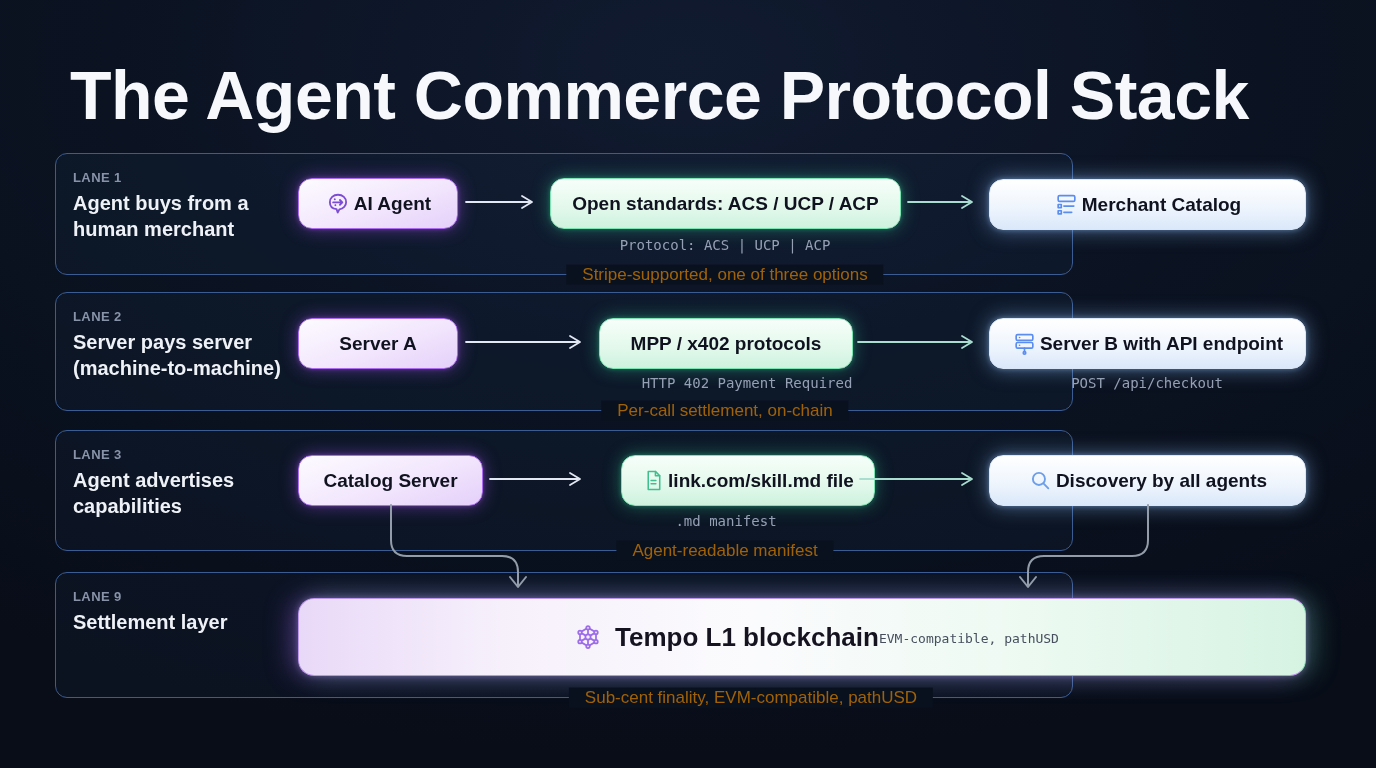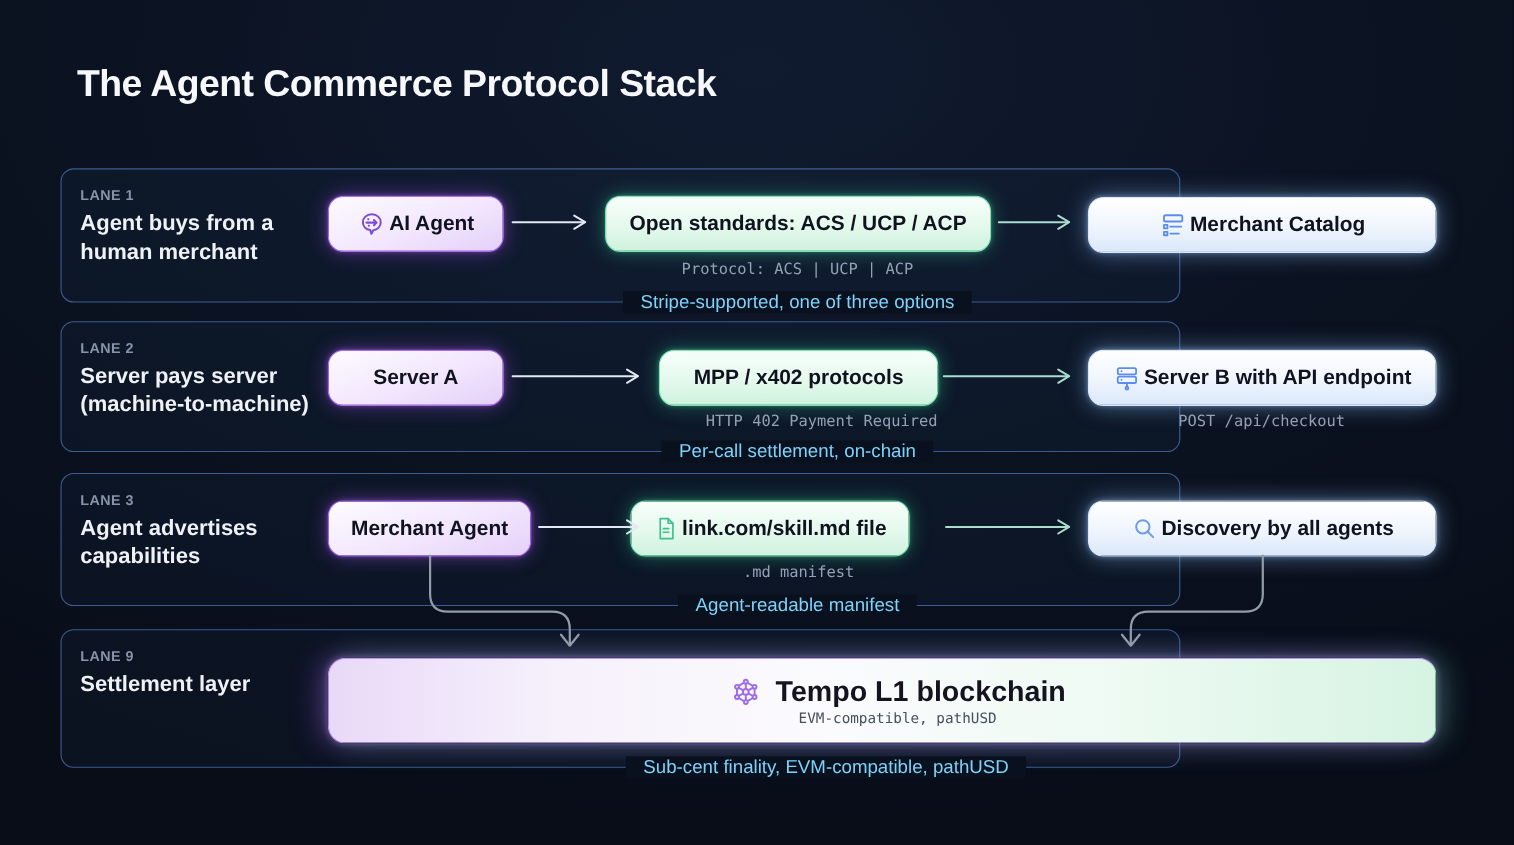--- a/index.html
+++ b/index.html
@@ -1,19 +1,19 @@
 <!DOCTYPE html>
 <html><head>
 <meta charset="utf-8">
 <style>
   html,body{margin:0;padding:0;background:#080d18;}
   body{font-family:"Liberation Sans", sans-serif;}
   #stage{position:relative;width:1376px;height:768px;overflow:hidden;
          background:radial-gradient(ellipse 1200px 700px at 50% 8%, #111b30 0%, #0b1322 48%, #080d18 100%);}
-  h1.title{position:absolute;left:70px;top:58px;margin:0;font-size:34px;line-height:1.1;
+  h1.title{position:absolute;left:70px;top:58px;margin:0;font-size:68px;line-height:1.1;
            font-weight:700;letter-spacing:-0.5px;color:#f6f8fb;}
   .lane{position:absolute;left:55px;width:1018px;border:1.3px solid #3b5c93;border-radius:12px;
         background:rgba(44,66,104,0.10);box-sizing:border-box;}
   .lane1{top:153px;height:122px}
   .lane2{top:292px;height:119px}
   .lane3{top:430px;height:121px}
   .lane4{top:572px;height:126px}
   .lane-info{position:absolute;left:17px;top:16px;}
   .lane-label{font-size:13px;font-weight:600;letter-spacing:.4px;color:#8893a9;}
   .lane-heading{margin-top:5px;font-size:20px;font-weight:600;line-height:26px;color:#eef1f6;max-width:228px;}
@@ -29,39 +29,39 @@
   .node.blue{background:linear-gradient(180deg,#ffffff 0%,#eff5fd 55%,#dae8fa 100%);
         border:1.6px solid #d9e6f8;
         box-shadow:0 0 20px rgba(147,197,253,.5),0 0 5px rgba(147,197,253,.4);}
   .lane1 .n1{left:242px;top:24px;width:160px}
   .lane1 .n2{left:494px;top:24px;width:351px}
   .lane1 .n3{left:933px;top:25px;width:317px}
   .lane2 .n1{left:242px;top:25px;width:160px}
   .lane2 .n2{left:543px;top:25px;width:254px}
   .lane2 .n3{left:933px;top:25px;width:317px}
   .lane3 .n1{left:242px;top:24px;width:185px}
-  .lane3 .n2{left:517px;top:24px;width:254px}
+  .lane3 .n2{left:565px;top:24px;width:254px}
   .lane3 .n3{left:933px;top:24px;width:317px}
   .tempo{left:242px;top:25px;width:1008px;height:78px;border-radius:16px;
-        position:absolute;display:flex;flex-direction:column;align-items:center;justify-content:center;
+        position:absolute;display:flex;flex-direction:row;align-items:center;justify-content:center;
         background:linear-gradient(90deg,#e9d9f8 0%,#f6f0fb 20%,#fbfbfd 45%,#edfaf2 72%,#d6f3e2 100%);
         border:1.5px solid #bb94ec;border-right-color:#8fe0bc;
         box-shadow:-8px 0 26px rgba(168,85,247,.35),8px 0 26px rgba(110,231,183,.3),0 0 6px rgba(190,160,240,.4);
         box-sizing:border-box;padding-left:28px;}
   .tempo-head{display:flex;align-items:center;gap:12px;font-size:26px;font-weight:700;color:#15131f;white-space:nowrap;}
   .mono{font-family:"DejaVu Sans Mono", monospace;}
   .tempo-sub{margin-top:2px;font-size:13px;color:#474f5e;}
   .sub{position:absolute;transform:translateX(-50%);font-family:"DejaVu Sans Mono", monospace;
        font-size:14px;color:#96a0b5;white-space:nowrap;}
   .lane1 .sub2{left:669px;top:83px}
   .lane2 .sub2{left:691px;top:82px}
   .lane2 .sub3{left:1091px;top:82px}
   .lane3 .sub2{left:670px;top:82px}
   .caption{position:absolute;left:669px;bottom:0;transform:translate(-50%,53%);
-           background:#0a111e;padding:0 16px;font-size:17px;color:#7dd3fc;white-space:nowrap;}
+           background:#0a111e;padding:0 16px;font-size:17px;color:#a16207;white-space:nowrap;}
   .lane4 .caption{left:695px}
   svg.overlay{position:absolute;left:0;top:0;pointer-events:none;}
   .icon{display:inline-flex;flex:none;}
 </style>
 </head>
 <body>
 
 <div id="stage">
 
   <h1 class="title">The Agent Commerce Protocol Stack</h1>
@@ -125,21 +125,21 @@
     <div class="sub sub3">POST /api/checkout</div>
     <div class="caption">Per-call settlement, on-chain</div>
   </section>
 
   <section class="lane lane3">
     <div class="lane-info">
       <div class="lane-label">LANE 3</div>
       <div class="lane-heading">Agent advertises capabilities</div>
     </div>
     <div class="node purple n1">
-      <span>Merchant Agent</span>
+      <span>Catalog Server</span>
     </div>
     <div class="node green n2">
       <span class="icon">
         <svg width="23" height="23" viewBox="0 0 24 24" fill="none" stroke="#3fbf8f" stroke-width="1.6" stroke-linecap="round" stroke-linejoin="round">
           <path d="M6.5 2.5h7.5l4.5 4.5v14.5H6.5z"></path>
           <path d="M14 2.5V7h4.5M9.5 12h5M9.5 15.5h5"></path>
         </svg>
       </span>
       <span>link.com/skill.md file</span>
     </div>

